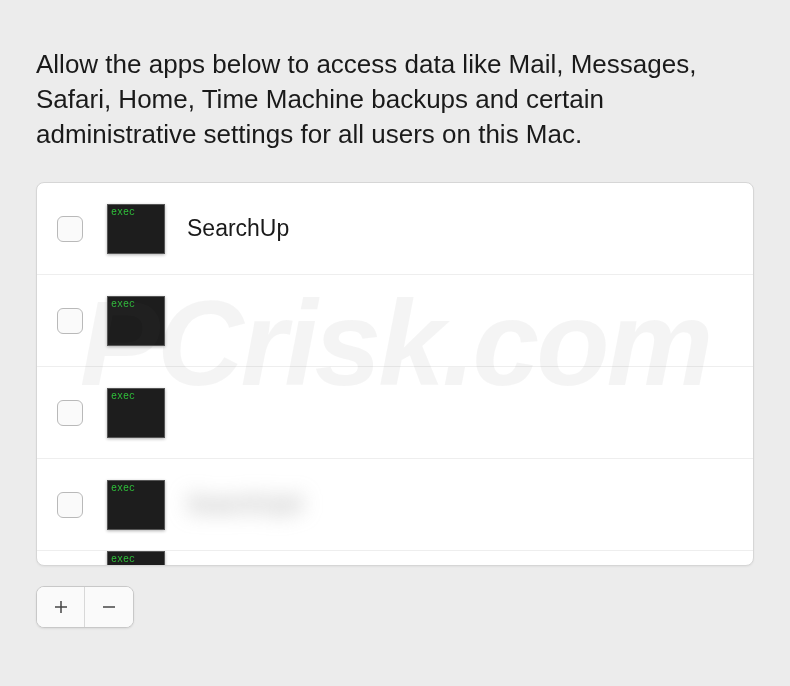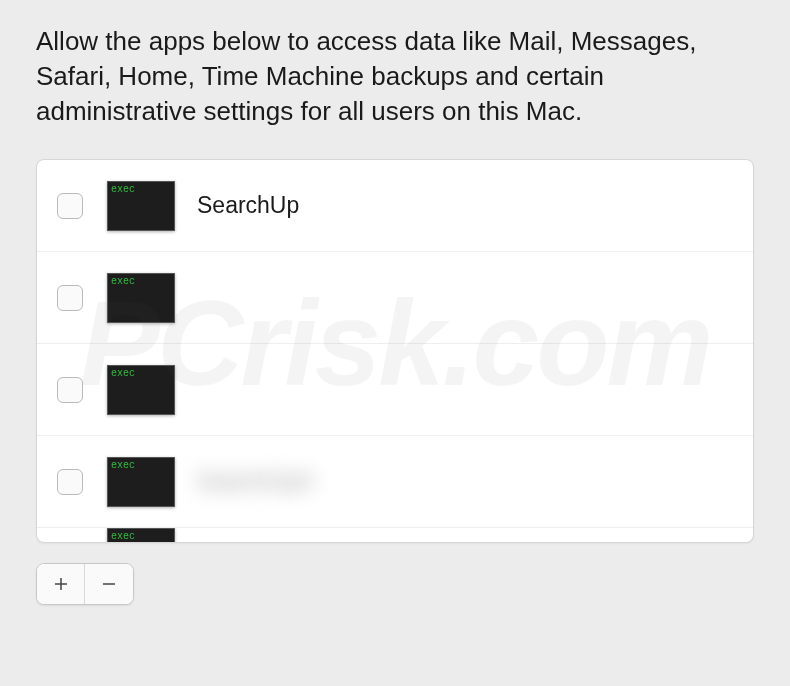--- a/index.html
+++ b/index.html
@@ -15,20 +15,21 @@
       font-family: -apple-system, BlinkMacSystemFont, "Helvetica Neue", Arial, sans-serif;
       overflow: hidden;
       position: relative;
     }
     
     .description {
       padding: 24px 26px 18px 36px;
       font-size: 26px;
       line-height: 1.35;
       color: #1a1a1a;
+      margin-top: 23px;
     }
     
     .list-container {
       margin: 12px 36px 0 36px;
       background: #ffffff;
       border-radius: 8px;
       border: 1px solid #d6d6d6;
       box-shadow: 0 1px 2px rgba(0,0,0,0.05);
       overflow: hidden;
     }
@@ -54,21 +55,21 @@
       flex-shrink: 0;
       cursor: pointer;
     }
     
     .app-icon-wrap {
       margin-left: 24px;
       flex-shrink: 0;
     }
     
     .exec-icon {
-      width: 68px;
+      width: 58px;
       height: 50px;
       background: #1d1d1d;
       border: 1.5px solid #555;
       position: relative;
       box-shadow: 0 1px 3px rgba(0,0,0,0.3);
     }
     
     .exec-label {
       position: absolute;
       top: 2px;

